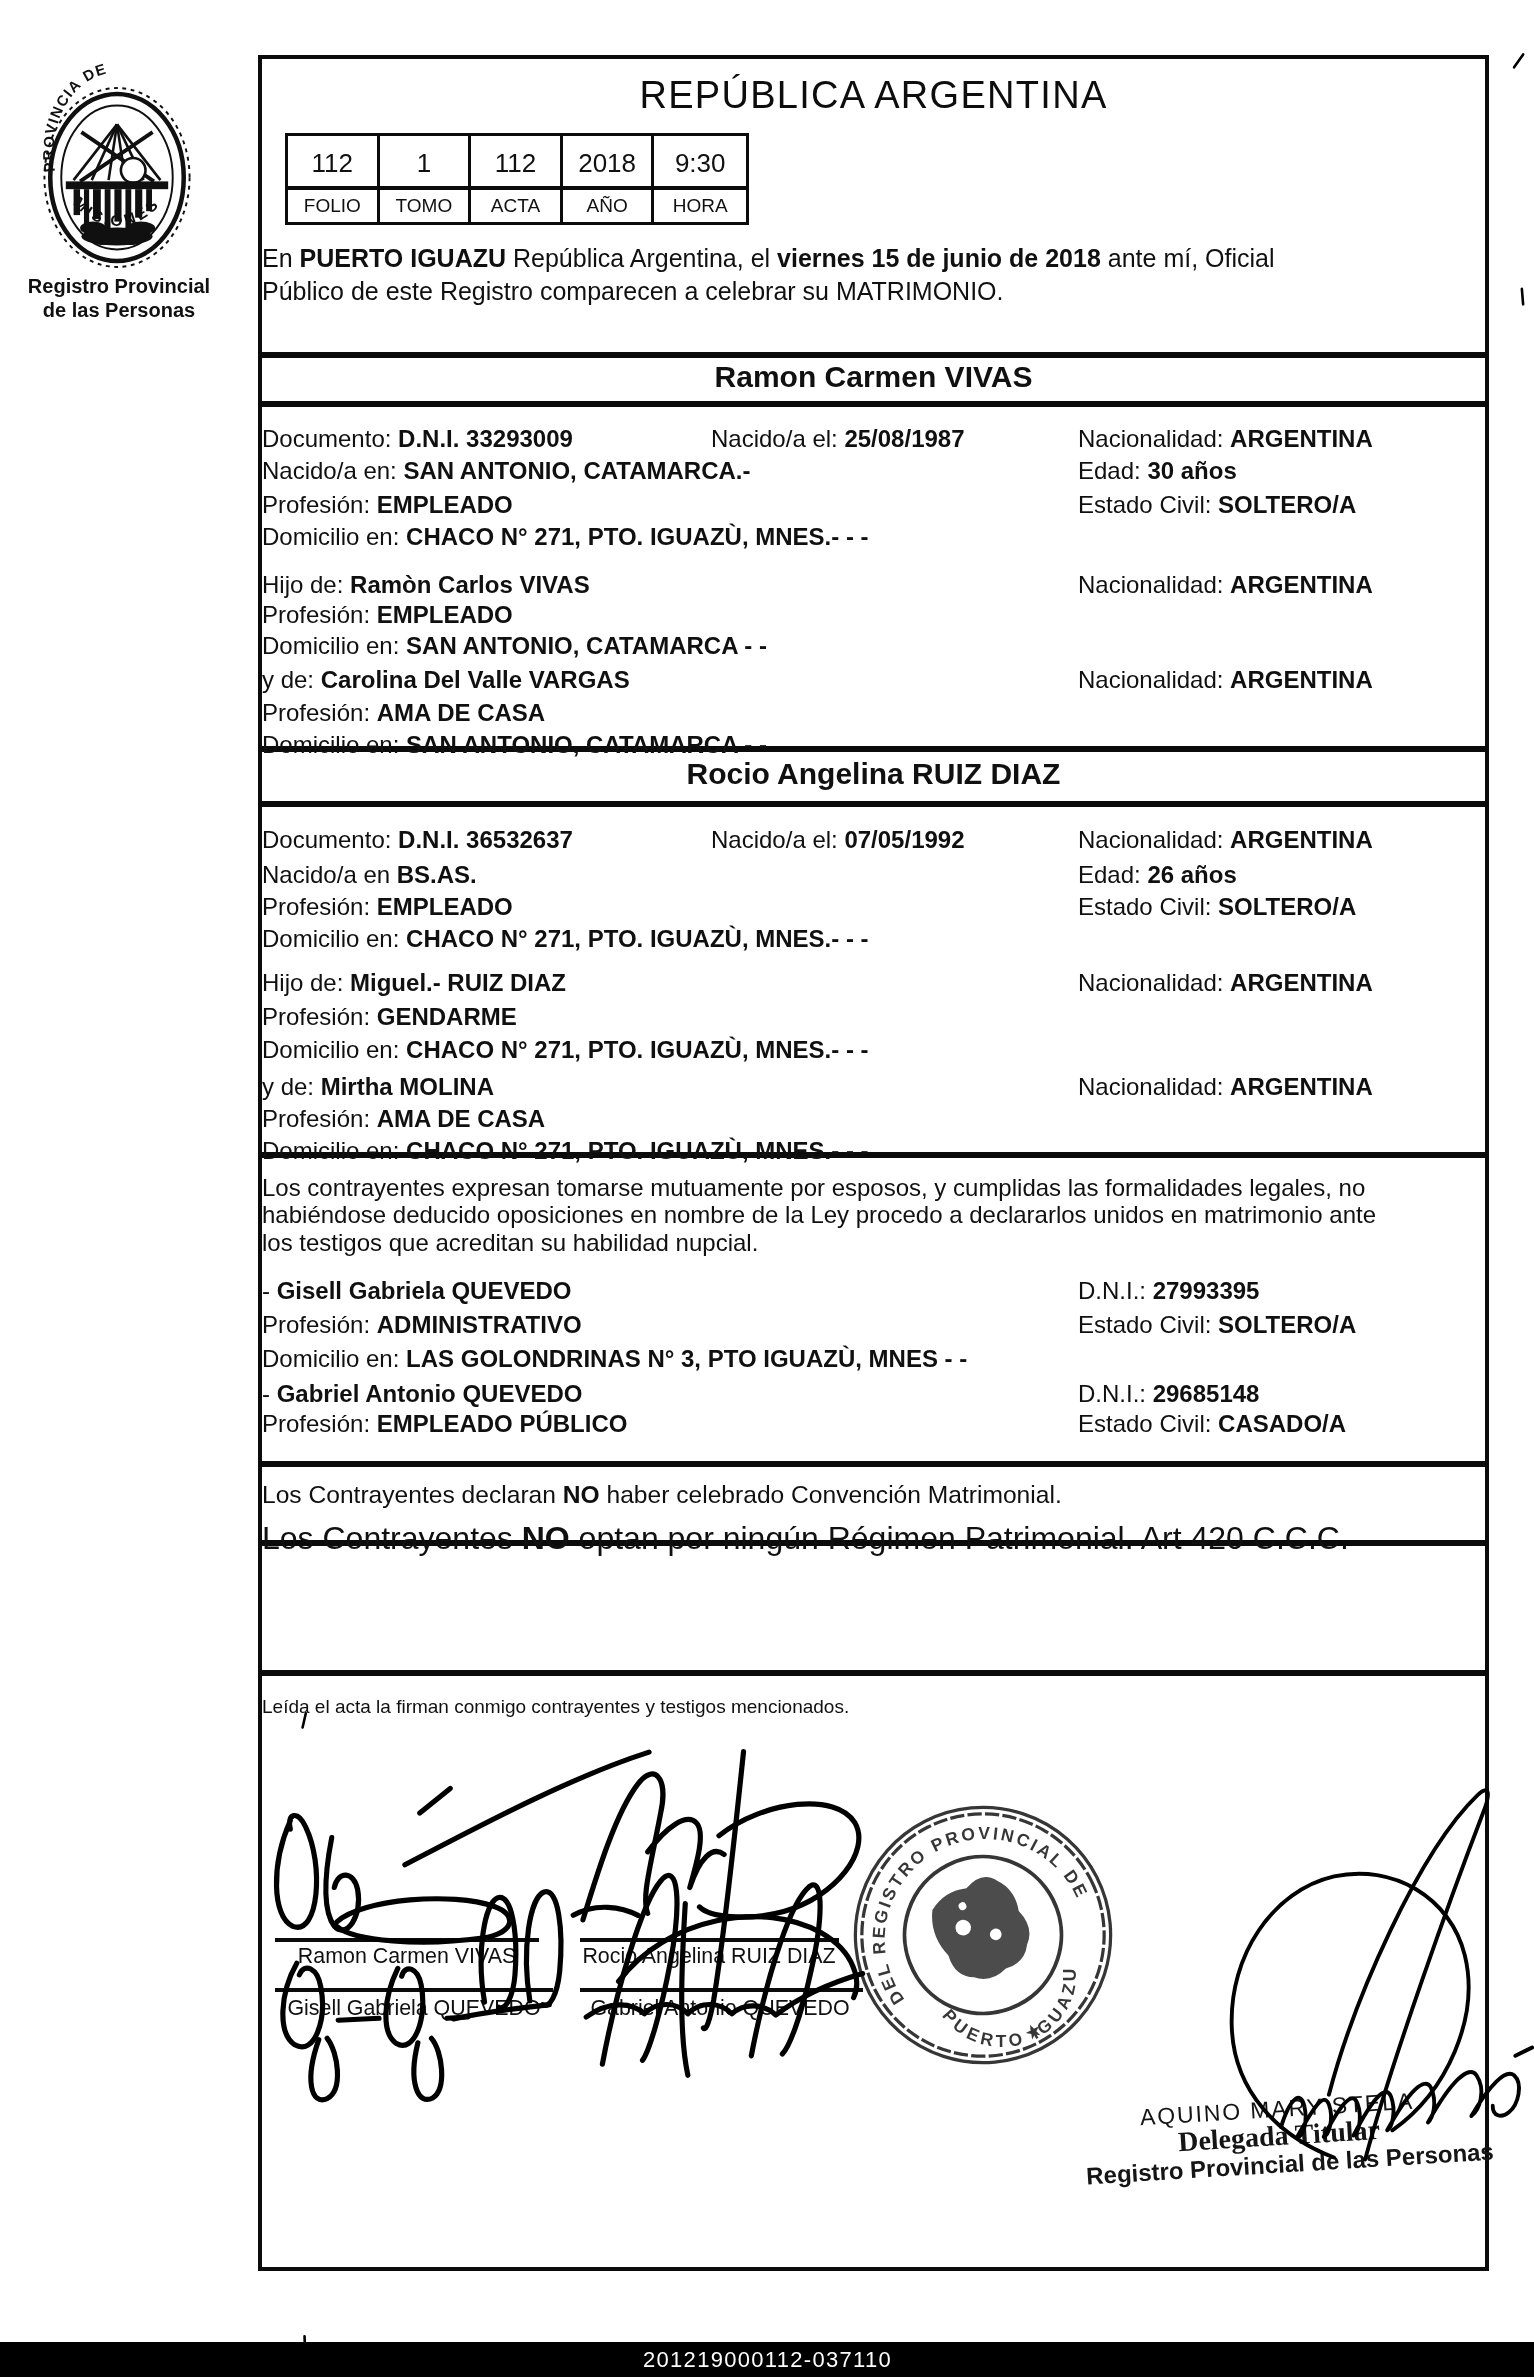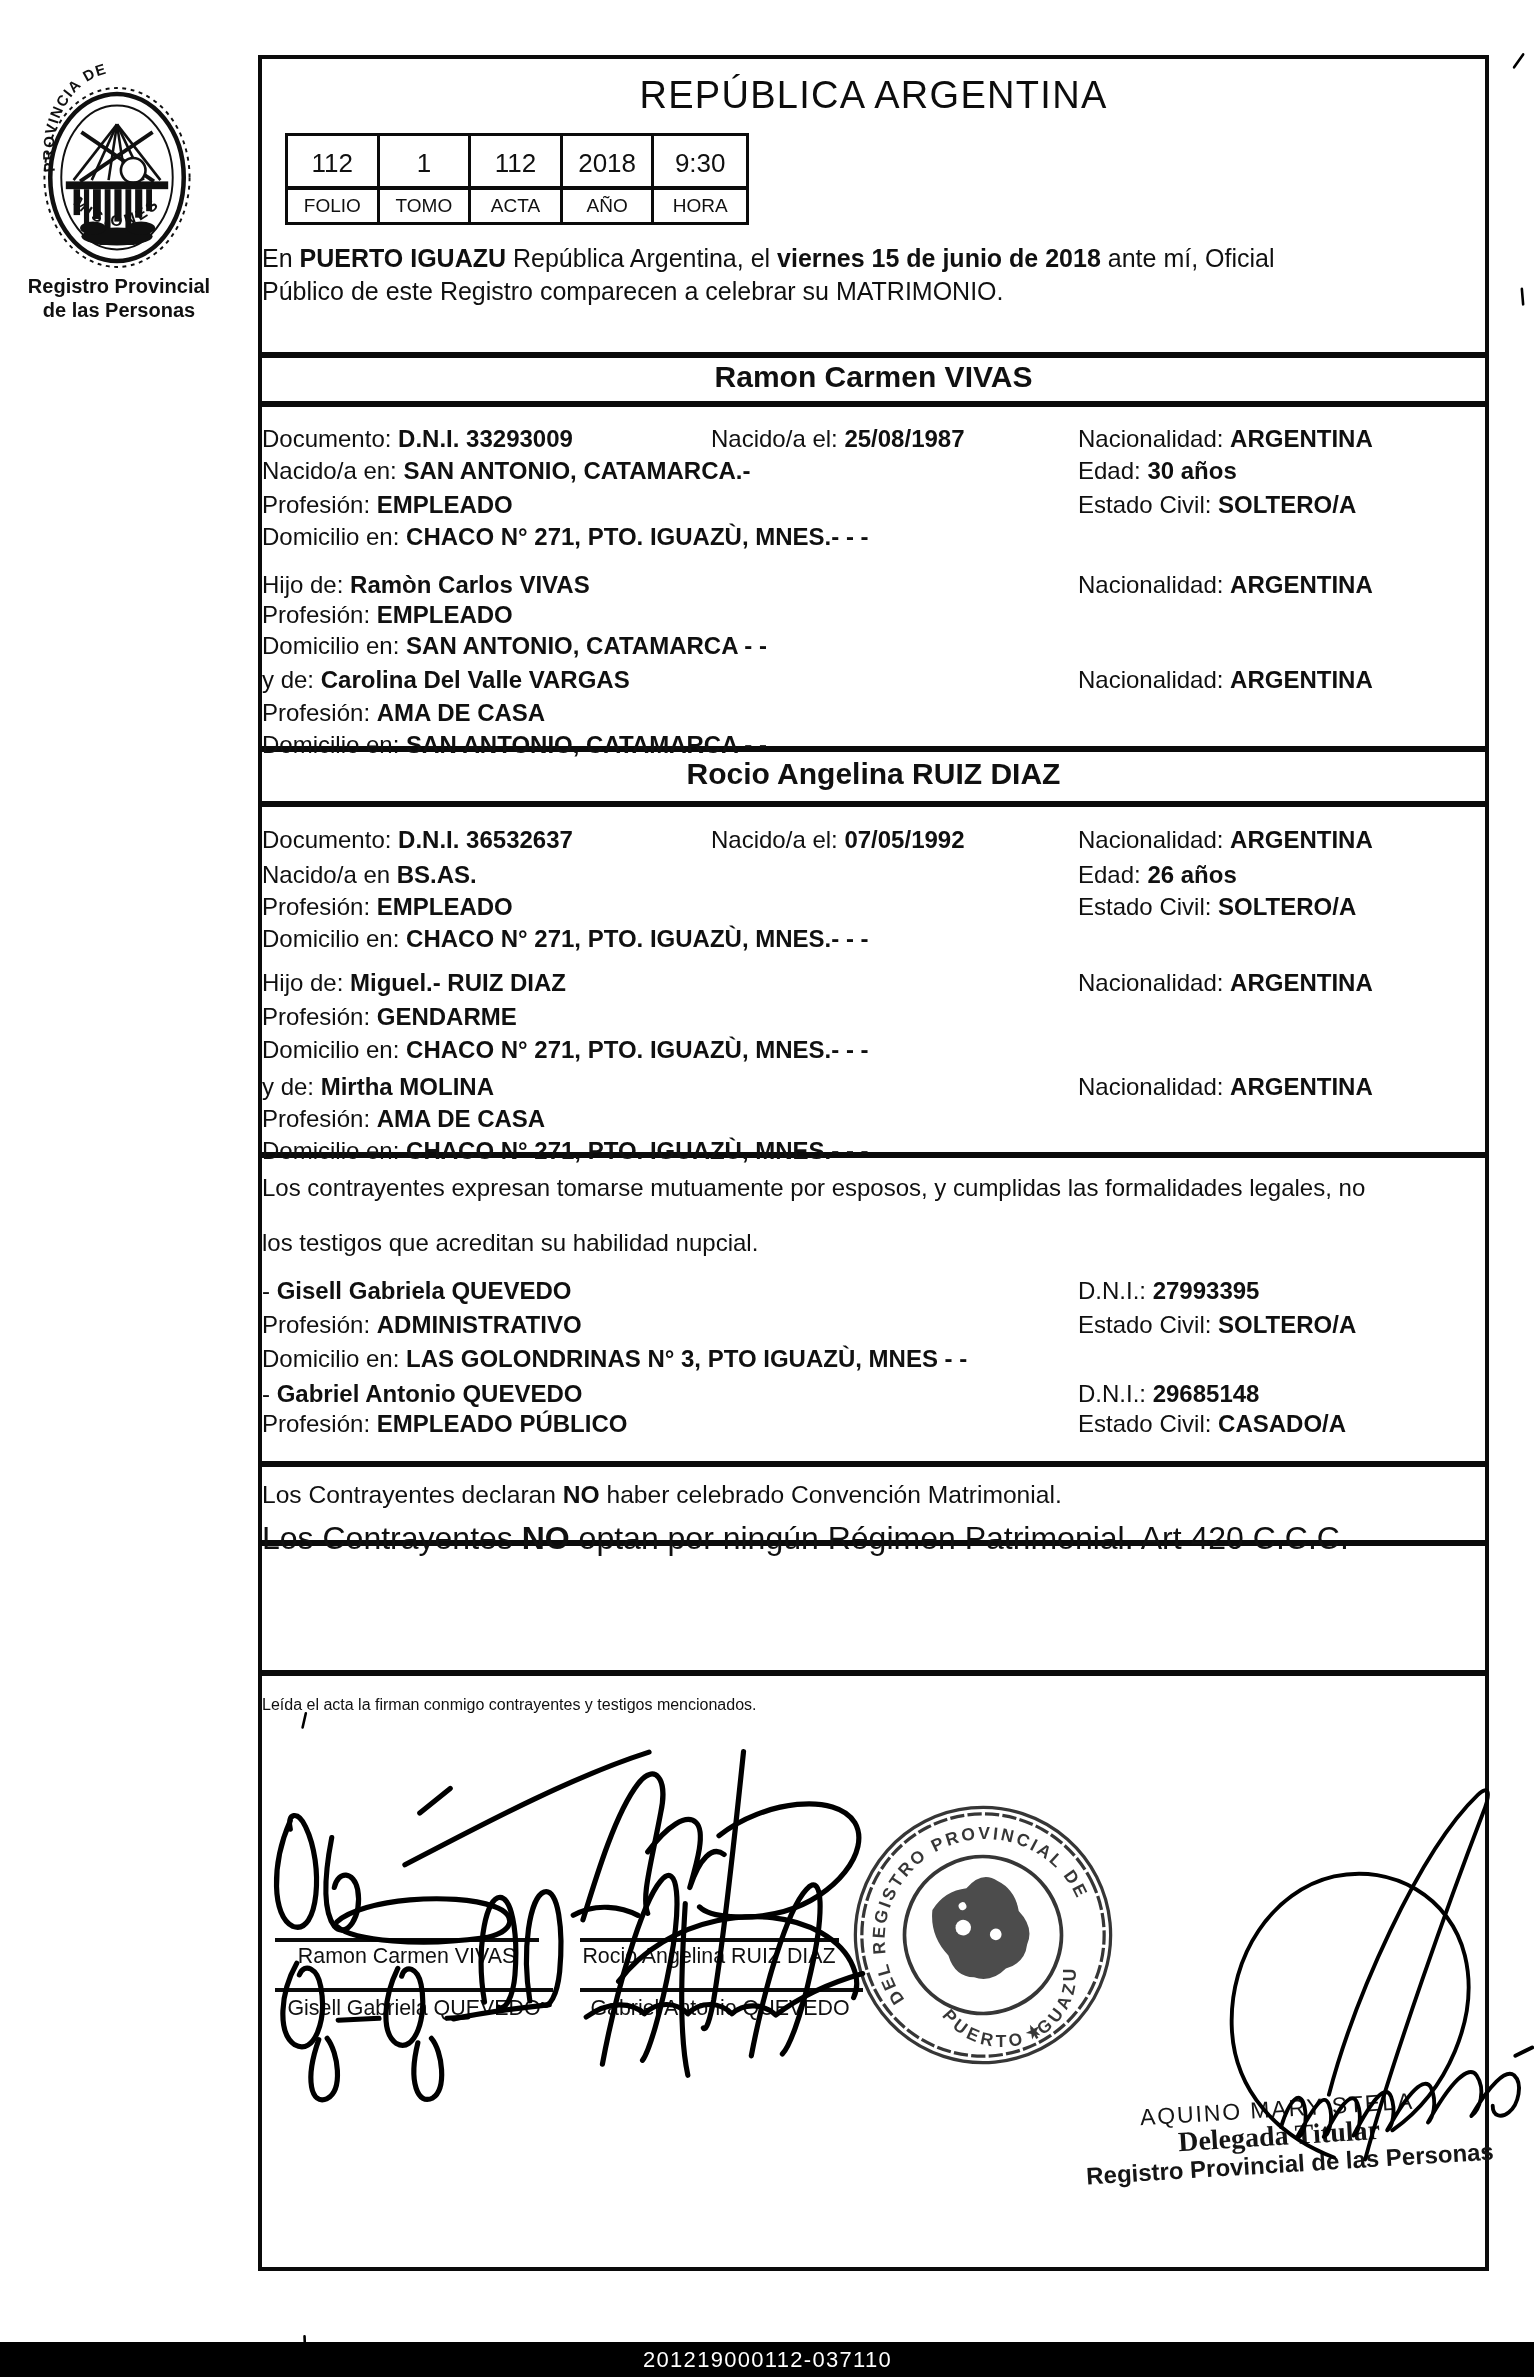--- a/index.html
+++ b/index.html
@@ -146,36 +146,37 @@
   <div class="ln" style="left:262px;top:956px"><span>Hijo de: </span><b>Miguel.- RUIZ DIAZ</b></div>
   <div class="ln" style="left:1078px;top:956px"><span>Nacionalidad: </span><b>ARGENTINA</b></div>
   <div class="ln" style="left:262px;top:990px"><span>Profesión: </span><b>GENDARME</b></div>
   <div class="ln" style="left:262px;top:1023px"><span>Domicilio en: </span><b>CHACO N° 271, PTO. IGUAZÙ, MNES.- - -</b></div>
   <div class="ln" style="left:262px;top:1060px"><span>y de: </span><b>Mirtha MOLINA</b></div>
   <div class="ln" style="left:1078px;top:1060px"><span>Nacionalidad: </span><b>ARGENTINA</b></div>
   <div class="ln" style="left:262px;top:1092px"><span>Profesión: </span><b>AMA DE CASA</b></div>
   <div class="ln" style="left:262px;top:1124px"><span>Domicilio en: </span><b>CHACO N° 271, PTO. IGUAZÙ, MNES.- - -</b></div>
 
   <div class="ln" style="left:262px;top:1161px"><span>Los contrayentes expresan tomarse mutuamente por esposos, y cumplidas las formalidades legales, no</span></div>
+  <div class="ln" style="left:262px;top:1188px"><span>habiéndose deducido oposiciones en nombre de la Ley procedo a declararlos unidos en matrimonio ante</span></div>
   <div class="ln" style="left:262px;top:1216px"><span>los testigos que acreditan su habilidad nupcial.</span></div>
 
   <div class="ln" style="left:262px;top:1264px"><span>- </span><b>Gisell Gabriela QUEVEDO</b></div>
   <div class="ln" style="left:1078px;top:1264px"><span>D.N.I.: </span><b>27993395</b></div>
   <div class="ln" style="left:262px;top:1298px"><span>Profesión: </span><b>ADMINISTRATIVO</b></div>
   <div class="ln" style="left:1078px;top:1298px"><span>Estado Civil: </span><b>SOLTERO/A</b></div>
   <div class="ln" style="left:262px;top:1332px"><span>Domicilio en: </span><b>LAS GOLONDRINAS N° 3, PTO IGUAZÙ, MNES - -</b></div>
   <div class="ln" style="left:262px;top:1367px"><span>- </span><b>Gabriel Antonio QUEVEDO</b></div>
   <div class="ln" style="left:1078px;top:1367px"><span>D.N.I.: </span><b>29685148</b></div>
   <div class="ln" style="left:262px;top:1397px"><span>Profesión: </span><b>EMPLEADO PÚBLICO</b></div>
   <div class="ln" style="left:1078px;top:1397px"><span>Estado Civil: </span><b>CASADO/A</b></div>
 
   <div class="ln" style="left:262px;top:1468px;font-size:24.6px"><span>Los Contrayentes declaran </span><b>NO</b><span> haber celebrado Convención Matrimonial.</span></div>
   <div class="ln" style="left:262px;top:1508px;font-size:32px"><span>Los Contrayentes </span><b>NO</b><span> optan por ningún Régimen Patrimonial. Art 420 C.C.C.</span></div>
 
-  <div class="ln" style="left:262px;top:1683px;font-size:16px">Leída el acta la firman conmigo contrayentes y testigos mencionados.</div>
+  <div class="ln" style="left:262px;top:1683px;font-size:19px">Leída el acta la firman conmigo contrayentes y testigos mencionados.</div>
 
   <div class="sig-rule" style="left:275px;top:1938px;width:264px"></div>
   <div class="sig-rule" style="left:580px;top:1938px;width:259px"></div>
   <div class="sig-rule" style="left:275px;top:1988px;width:278px"></div>
   <div class="sig-rule" style="left:580px;top:1988px;width:283px"></div>
   <div class="sig-label" style="left:407px;top:1944px">Ramon Carmen VIVAS</div>
   <div class="sig-label" style="left:709px;top:1944px">Rocio Angelina RUIZ DIAZ</div>
   <div class="sig-label" style="left:414px;top:1996px">Gisell Gabriela QUEVEDO</div>
   <div class="sig-label" style="left:720px;top:1996px">Gabriel Antonio QUEVEDO</div>
 

